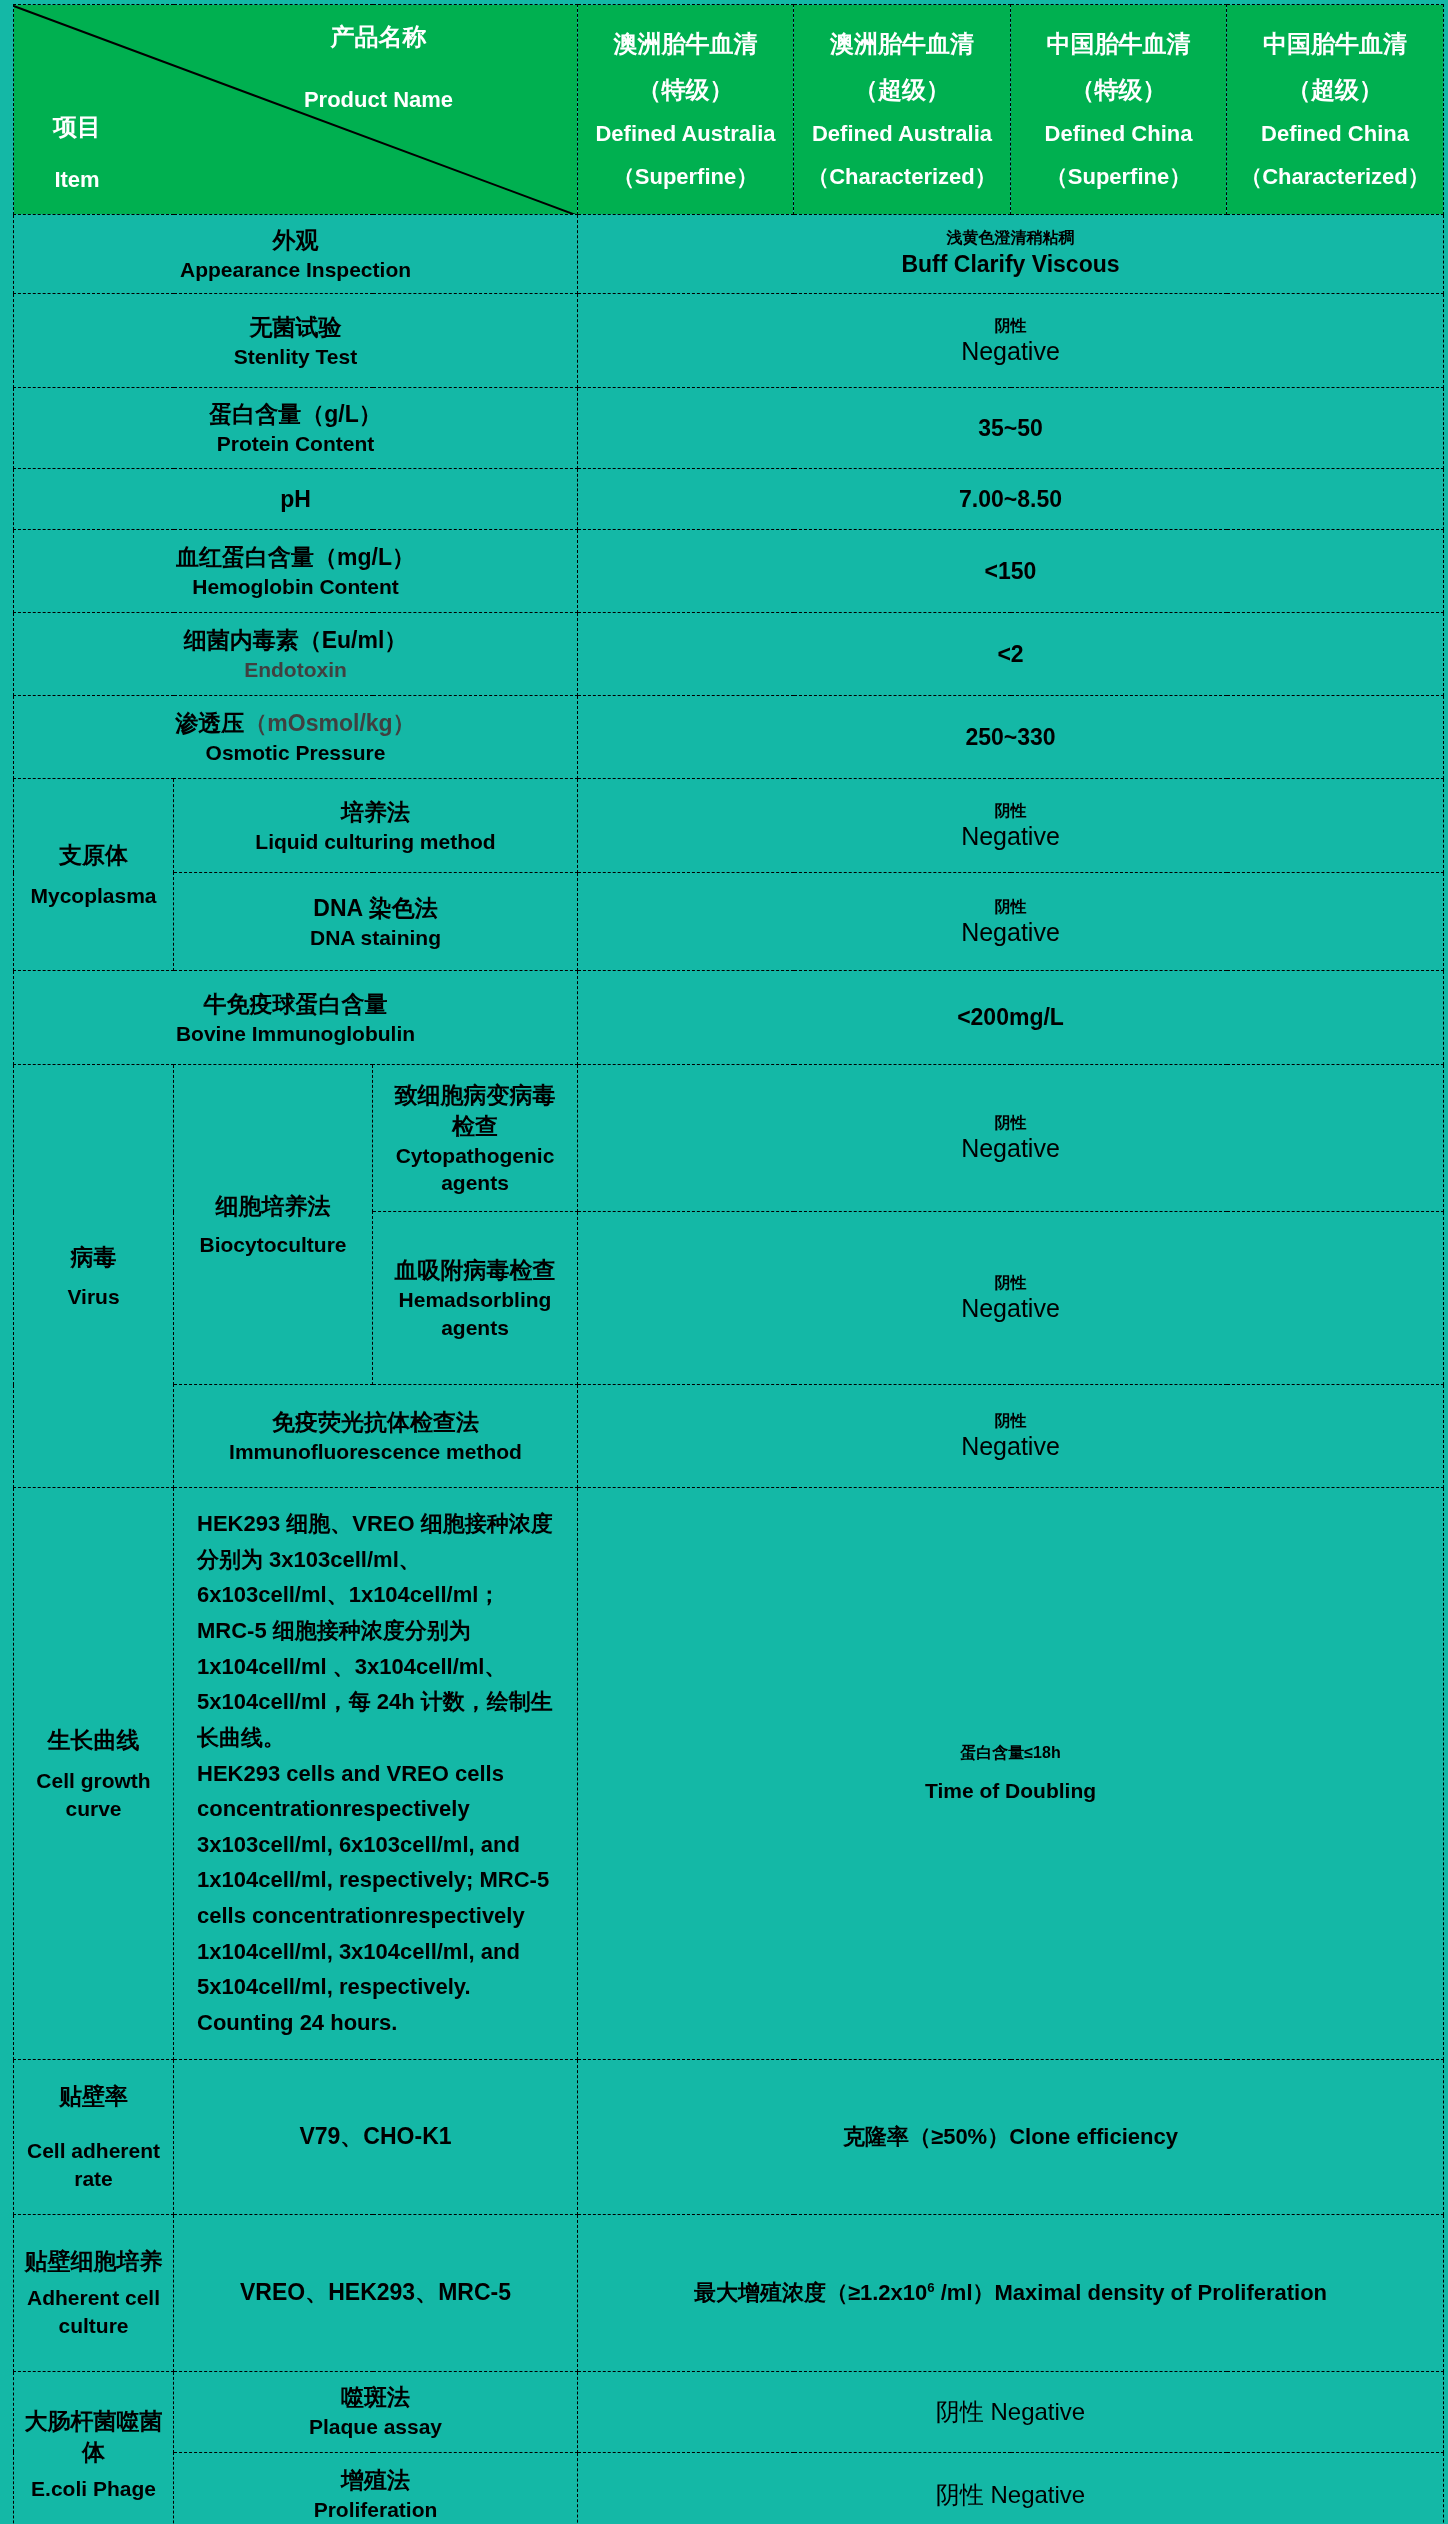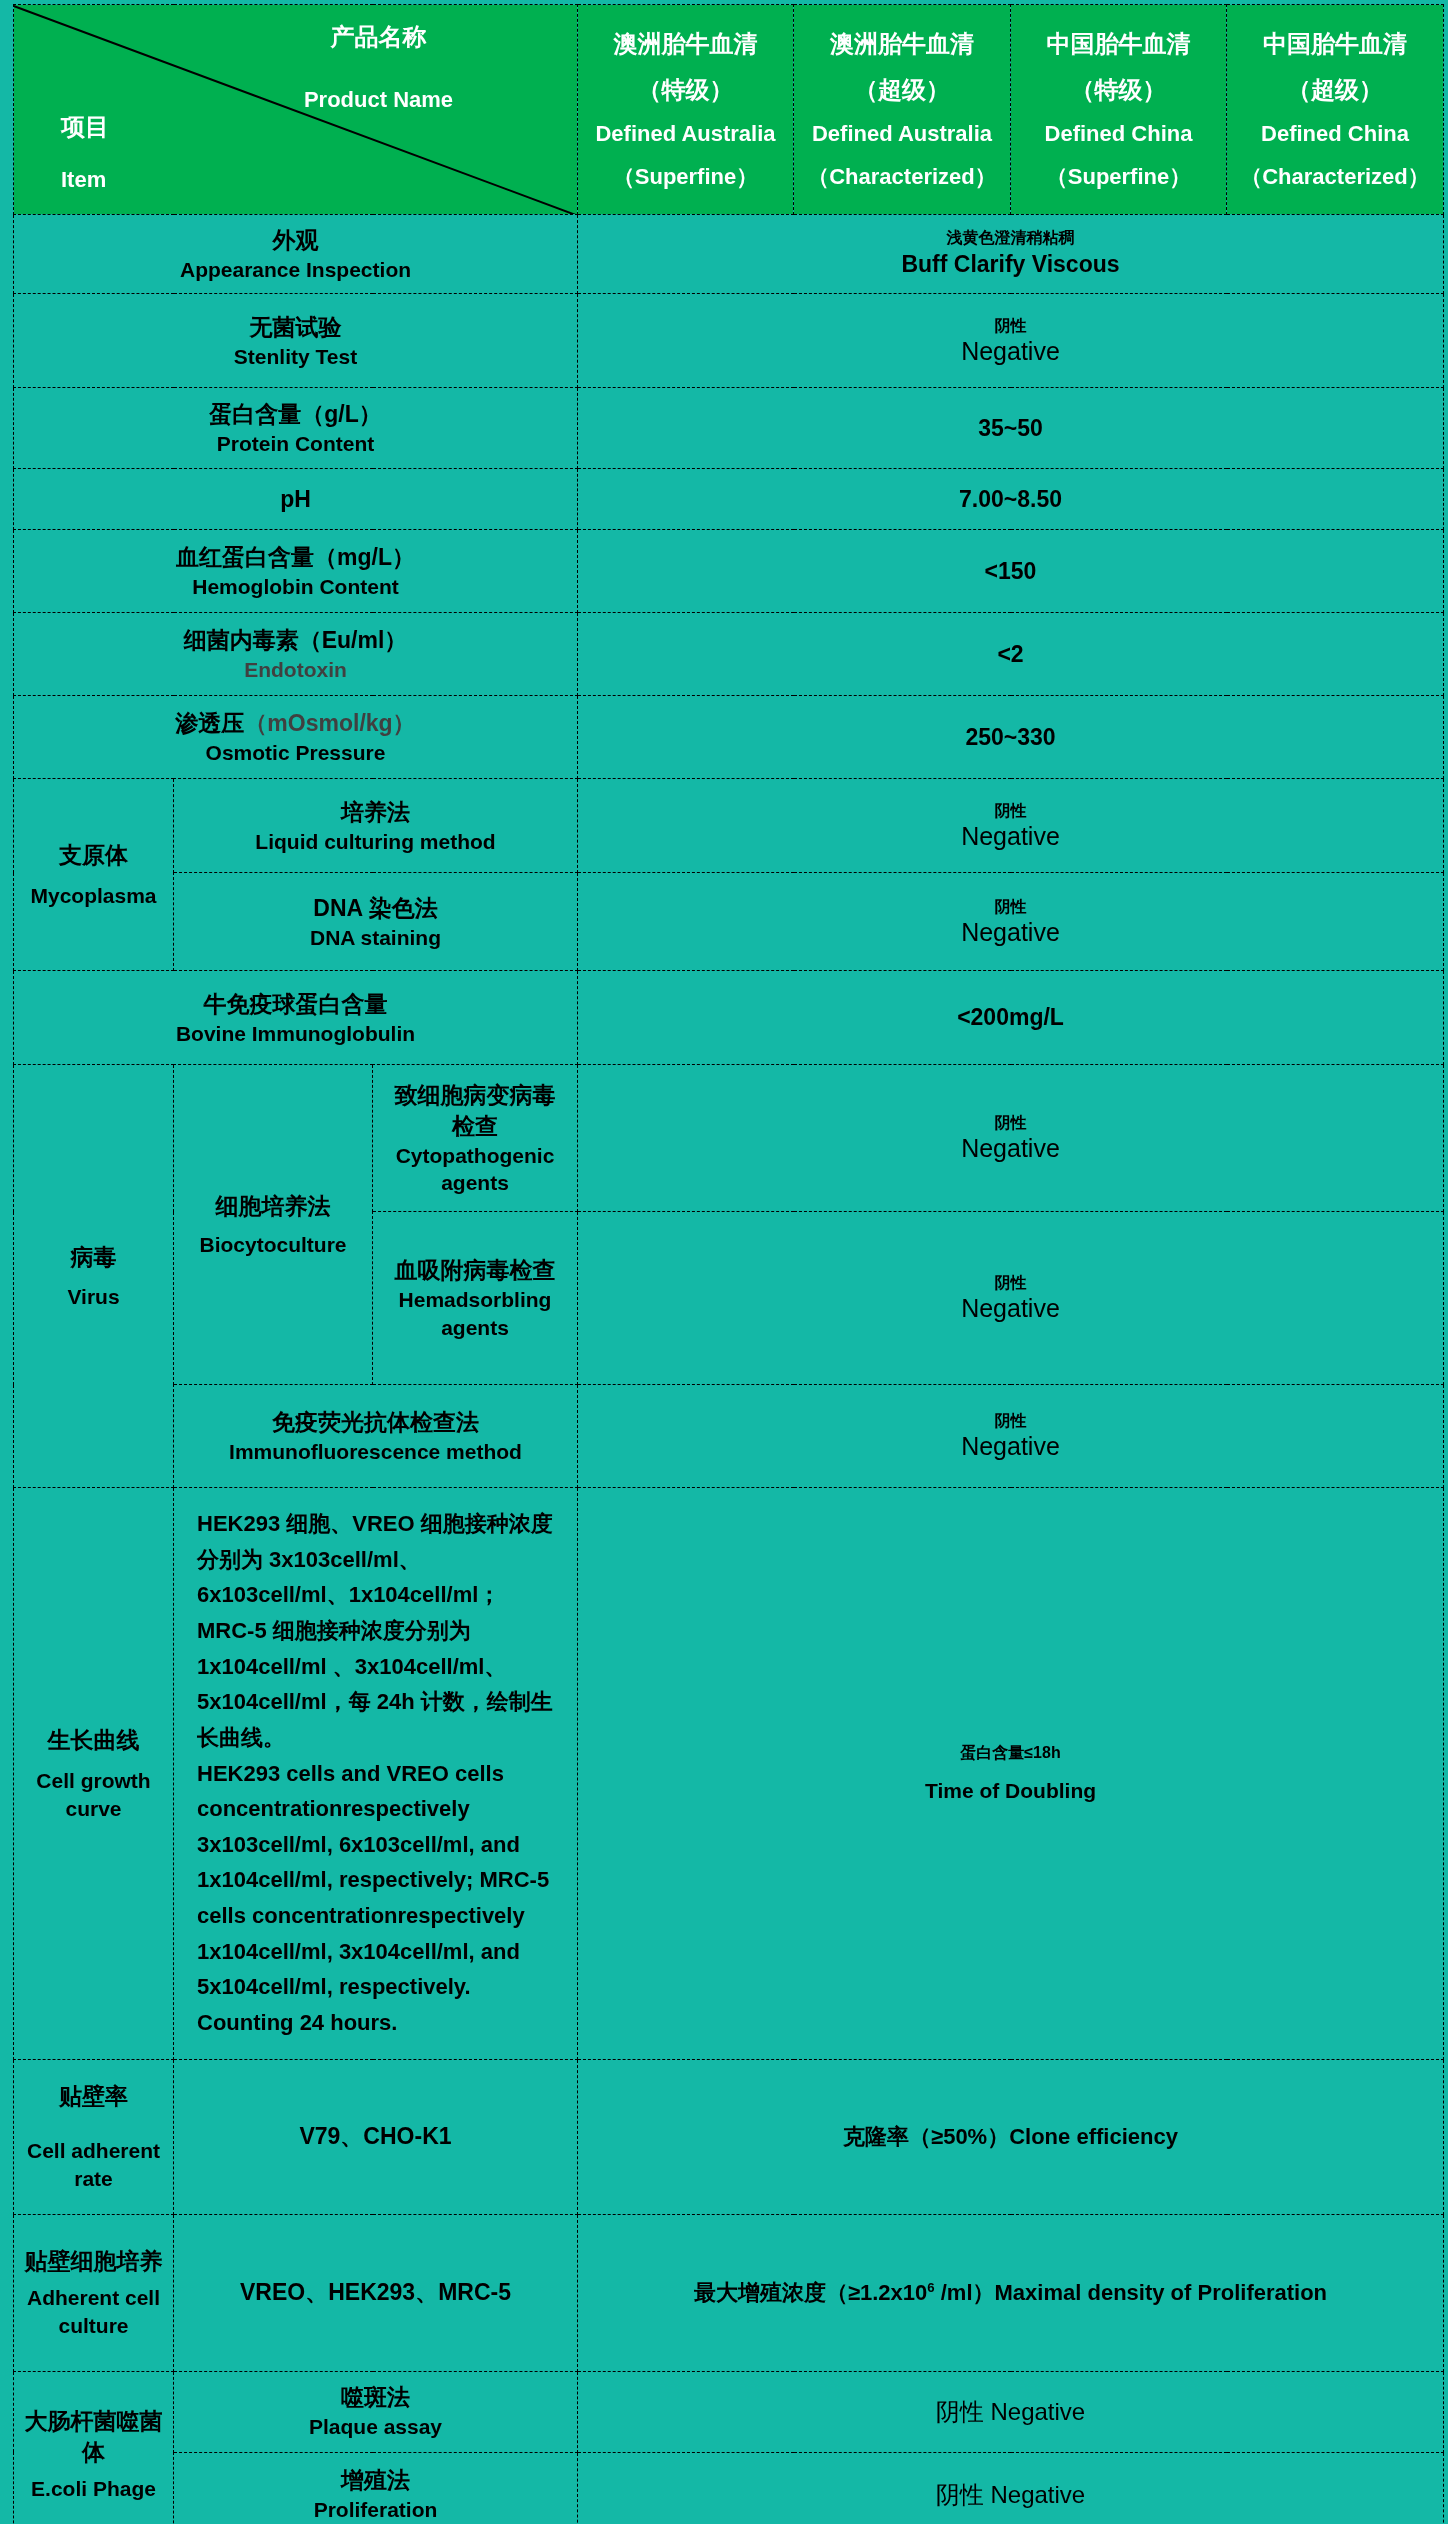--- a/index.html
+++ b/index.html
@@ -5,21 +5,21 @@
   html,body{margin:0;padding:0;background:#fff;}
   .page{position:relative;width:1449px;height:2525px;background:#14b8a6;
         font-family:"Liberation Sans","DejaVu Sans",sans-serif;color:#000;}
   table.spec{position:absolute;left:13px;top:4.2px;border-collapse:collapse;table-layout:fixed;}
   td{border:1.6px dashed #000;vertical-align:middle;text-align:center;padding:0;overflow:hidden;}
   
   td.hdr{background:#00B050;color:#fff;position:relative;}
   .diag{position:absolute;top:0;left:0;width:603px;height:2.1px;background:#000;
         transform-origin:0 0;transform:rotate(20.4deg);}
   .hdr-products{position:absolute;left:168px;top:14.7px;width:393px;text-align:center;}
-  .hdr-item{position:absolute;left:47px;top:105px;text-align:left;}
+  .hdr-item{position:absolute;left:39px;top:105px;text-align:center;}
   .hline{display:block;line-height:34px;}
   .zh-big{font-size:24px;font-weight:bold;}
   .en-big{font-size:22px;font-weight:bold;}
   
   .stack{display:flex;flex-direction:column;justify-content:space-evenly;align-items:center;height:100%;}
   .stack-c{display:flex;flex-direction:column;justify-content:flex-start;align-items:center;height:100%;row-gap:14.7px;}
   .zh{font-size:23px;font-weight:bold;line-height:1.35;}
   .en{font-size:21px;font-weight:bold;line-height:1.3;}
   .val-zh{font-size:16px;font-weight:bold;}
   .val-en{font-size:25px;font-weight:normal;text-align:center;}

